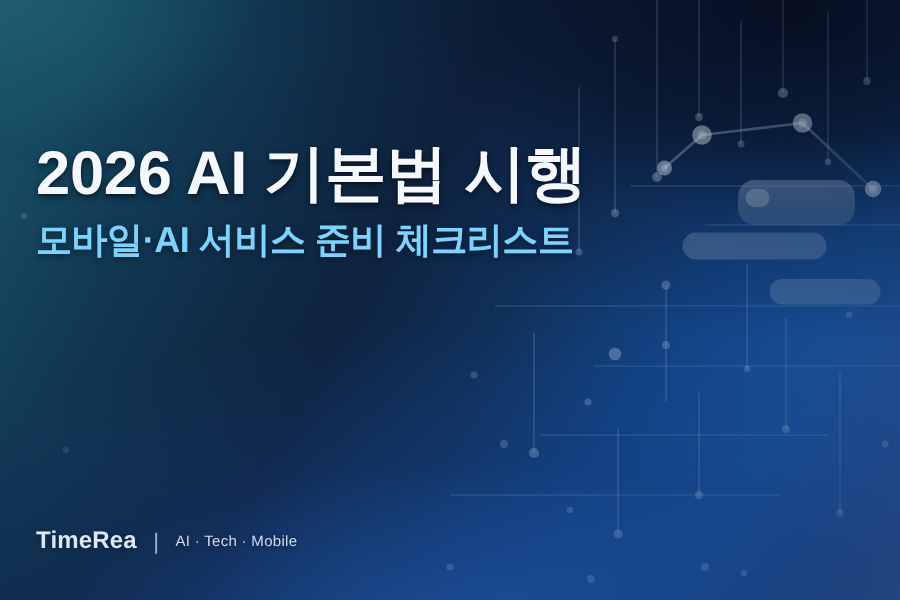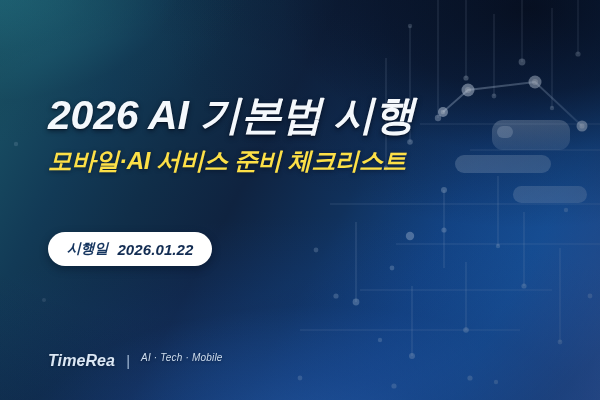--- a/index.html
+++ b/index.html
@@ -74,25 +74,24 @@
     position: absolute;
     inset: 0;
     width: 600px;
     height: 400px;
     pointer-events: none;
   }
 
   
   .content {
     position: absolute;
-    left: 48px;
+    left: 24px;
     top: 0;
     width: 520px;
     height: 338px;
-    font-style: italic;
   }
   .title {
     position: absolute;
     top: 92px;
     left: 0;
     margin: 0;
     font-size: 41px;
     line-height: 46px;
     font-weight: 700;
     letter-spacing: -0.2px;
@@ -102,21 +101,21 @@
   }
   .subtitle {
     position: absolute;
     top: 146px;
     left: 0;
     margin: 0;
     font-size: 24px;
     line-height: 30px;
     font-weight: 700;
     letter-spacing: -0.3px;
-    color: #fde047;
+    color: #7dd3fc;
     text-shadow: 0 1px 4px rgba(3,10,24,0.55);
     white-space: nowrap;
   }
   .desc {
     position: absolute;
     top: 190px;
     left: 0;
     margin: 0;
     font-size: 15px;
     line-height: 22px;
@@ -152,20 +151,21 @@
     font-weight: 700;
     color: #122c52;
     letter-spacing: 0.1px;
   }
 
   .footer {
     position: absolute;
     top: 352px;
     left: 0;
     display: flex;
+    align-items: center;
     gap: 11px;
     white-space: nowrap;
   }
   .brand {
     font-size: 16px;
     font-weight: 700;
     color: #dbe7f4;
     letter-spacing: 0.1px;
     text-shadow: 0 1px 3px rgba(3,10,24,0.4);
   }
@@ -291,24 +291,20 @@
 
   <div class="bg-vignette"></div>
 
   <div class="content">
 
     <h1 class="title">2026 AI 기본법 시행</h1>
 
     <h2 class="subtitle">모바일·AI 서비스 준비 체크리스트</h2>
 
 
-    <div class="badge">
-      <span class="badge-label">시행일</span>
-      <span class="badge-date">2026.01.22</span>
-    </div>
 
     <div class="footer">
       <span class="brand">TimeRea</span>
       <span class="divider">|</span>
       <span class="tags">AI · Tech · Mobile</span>
     </div>
 
   </div>
 </div>
 

